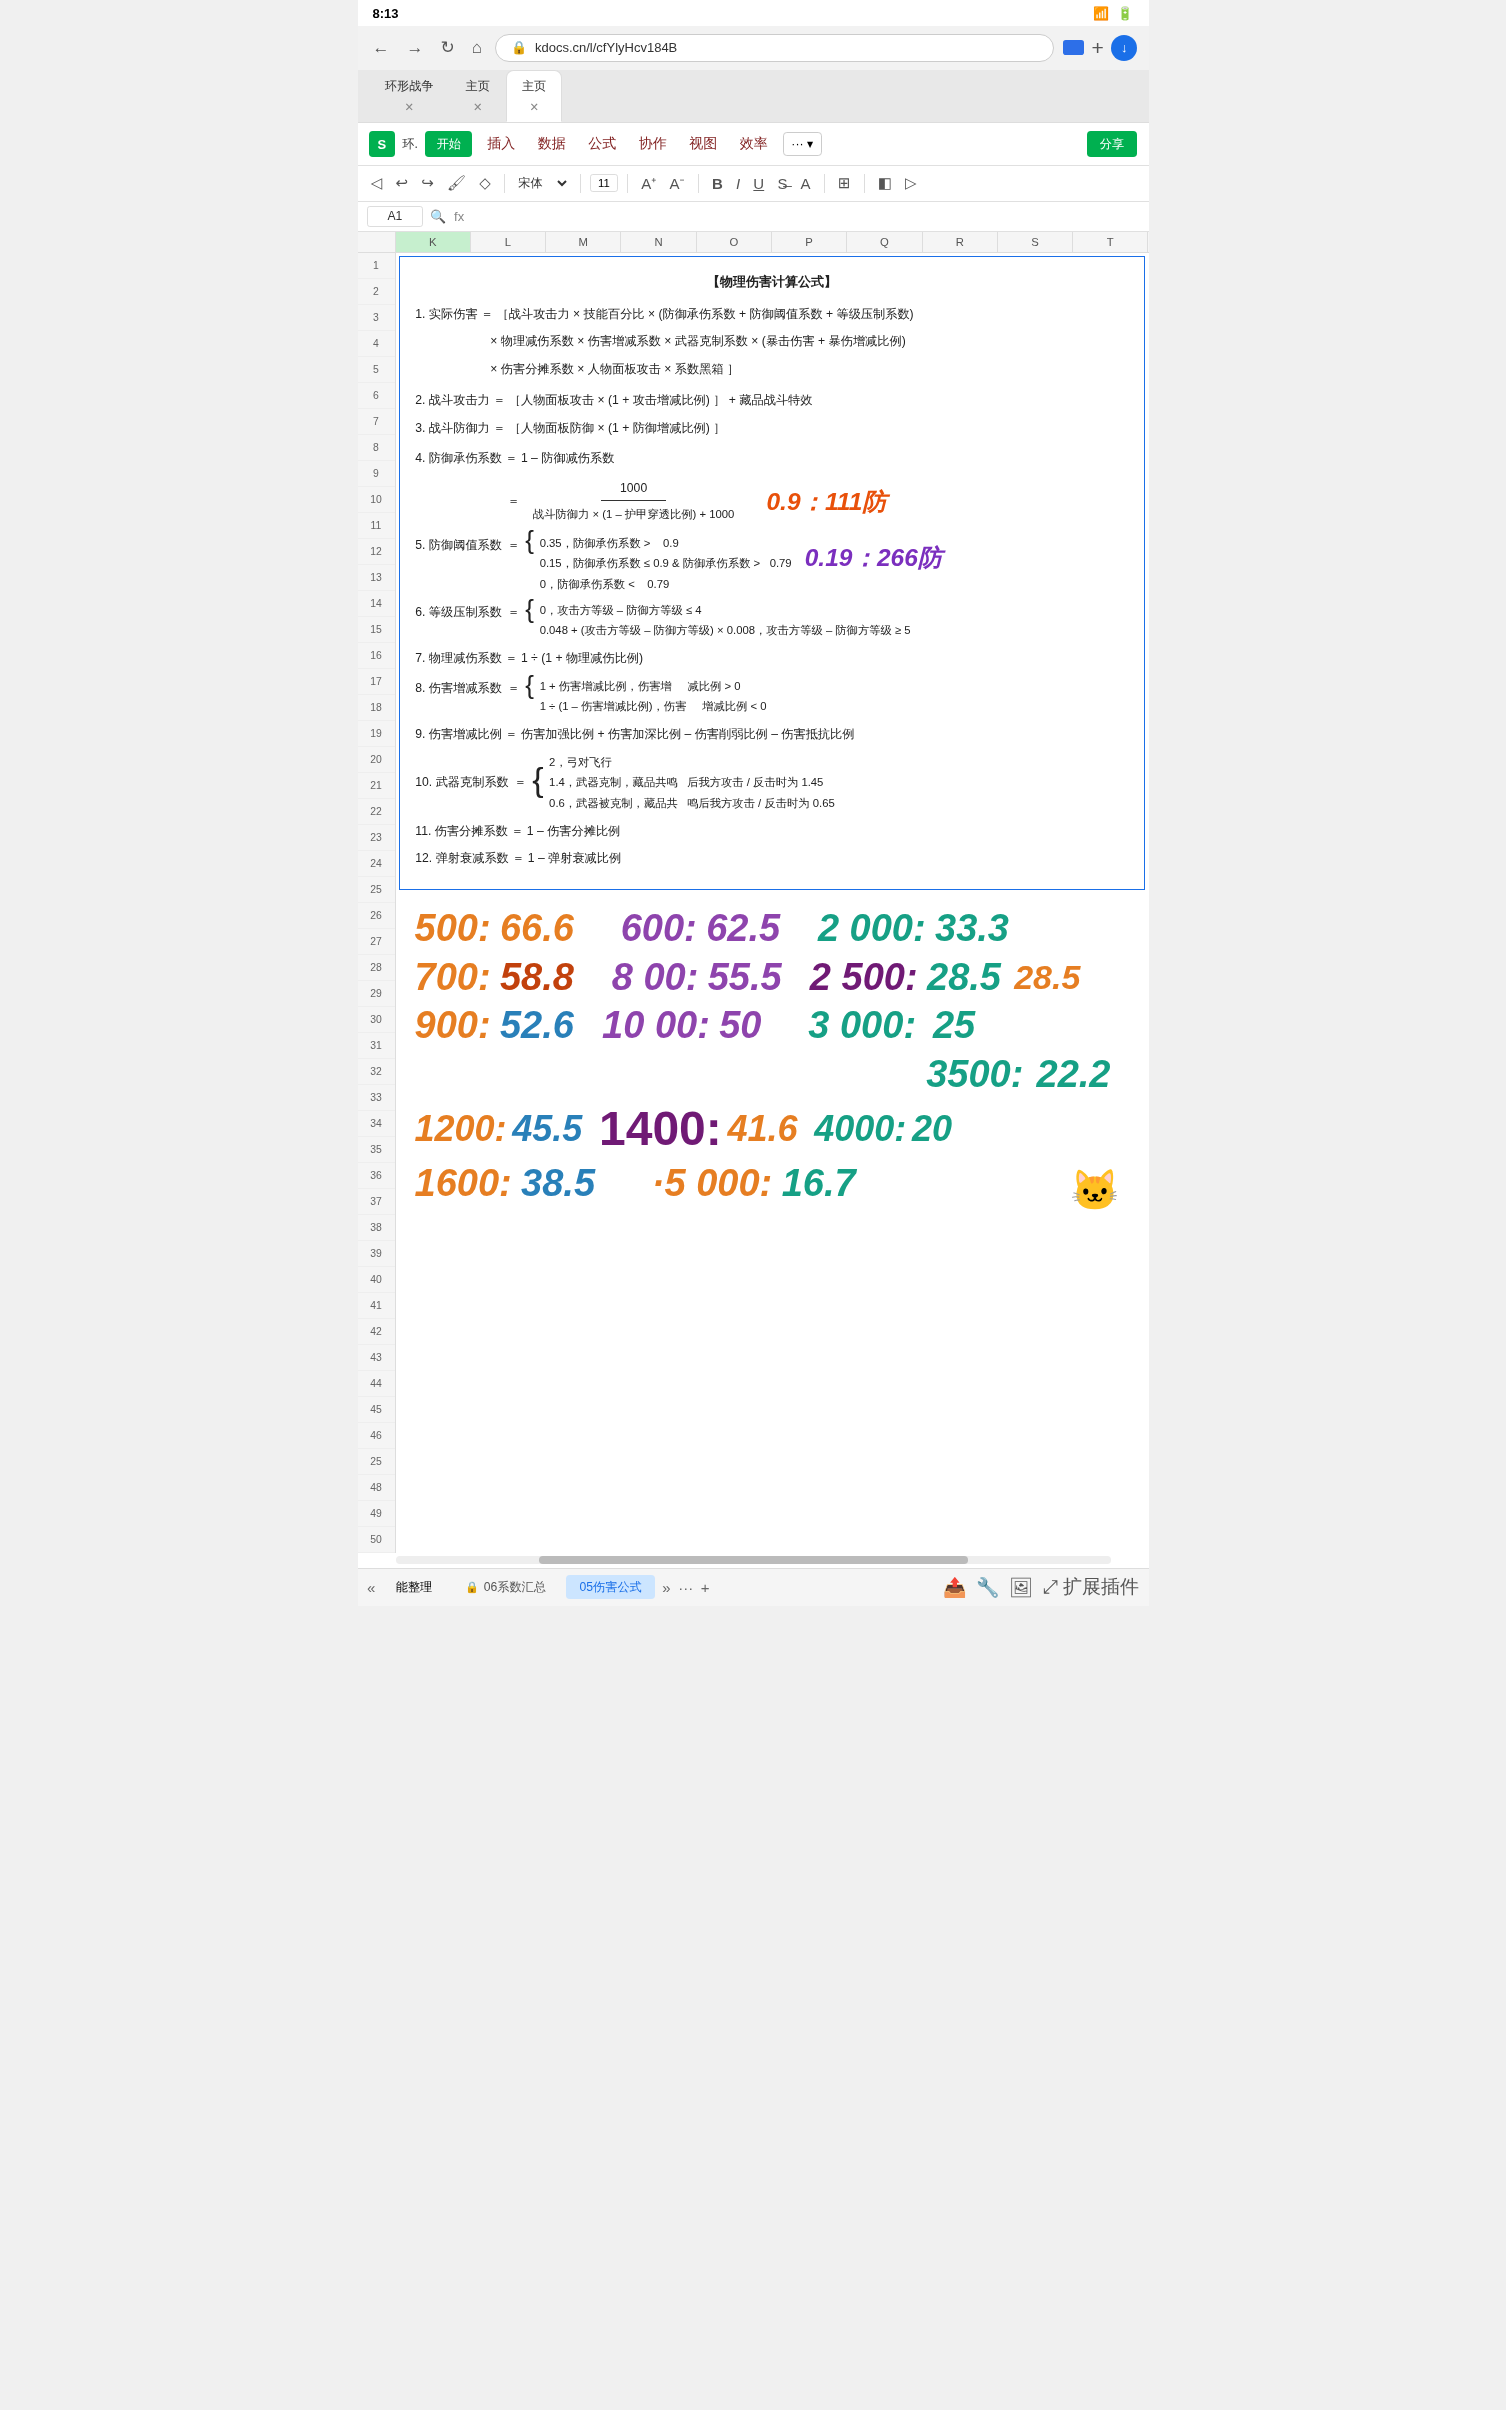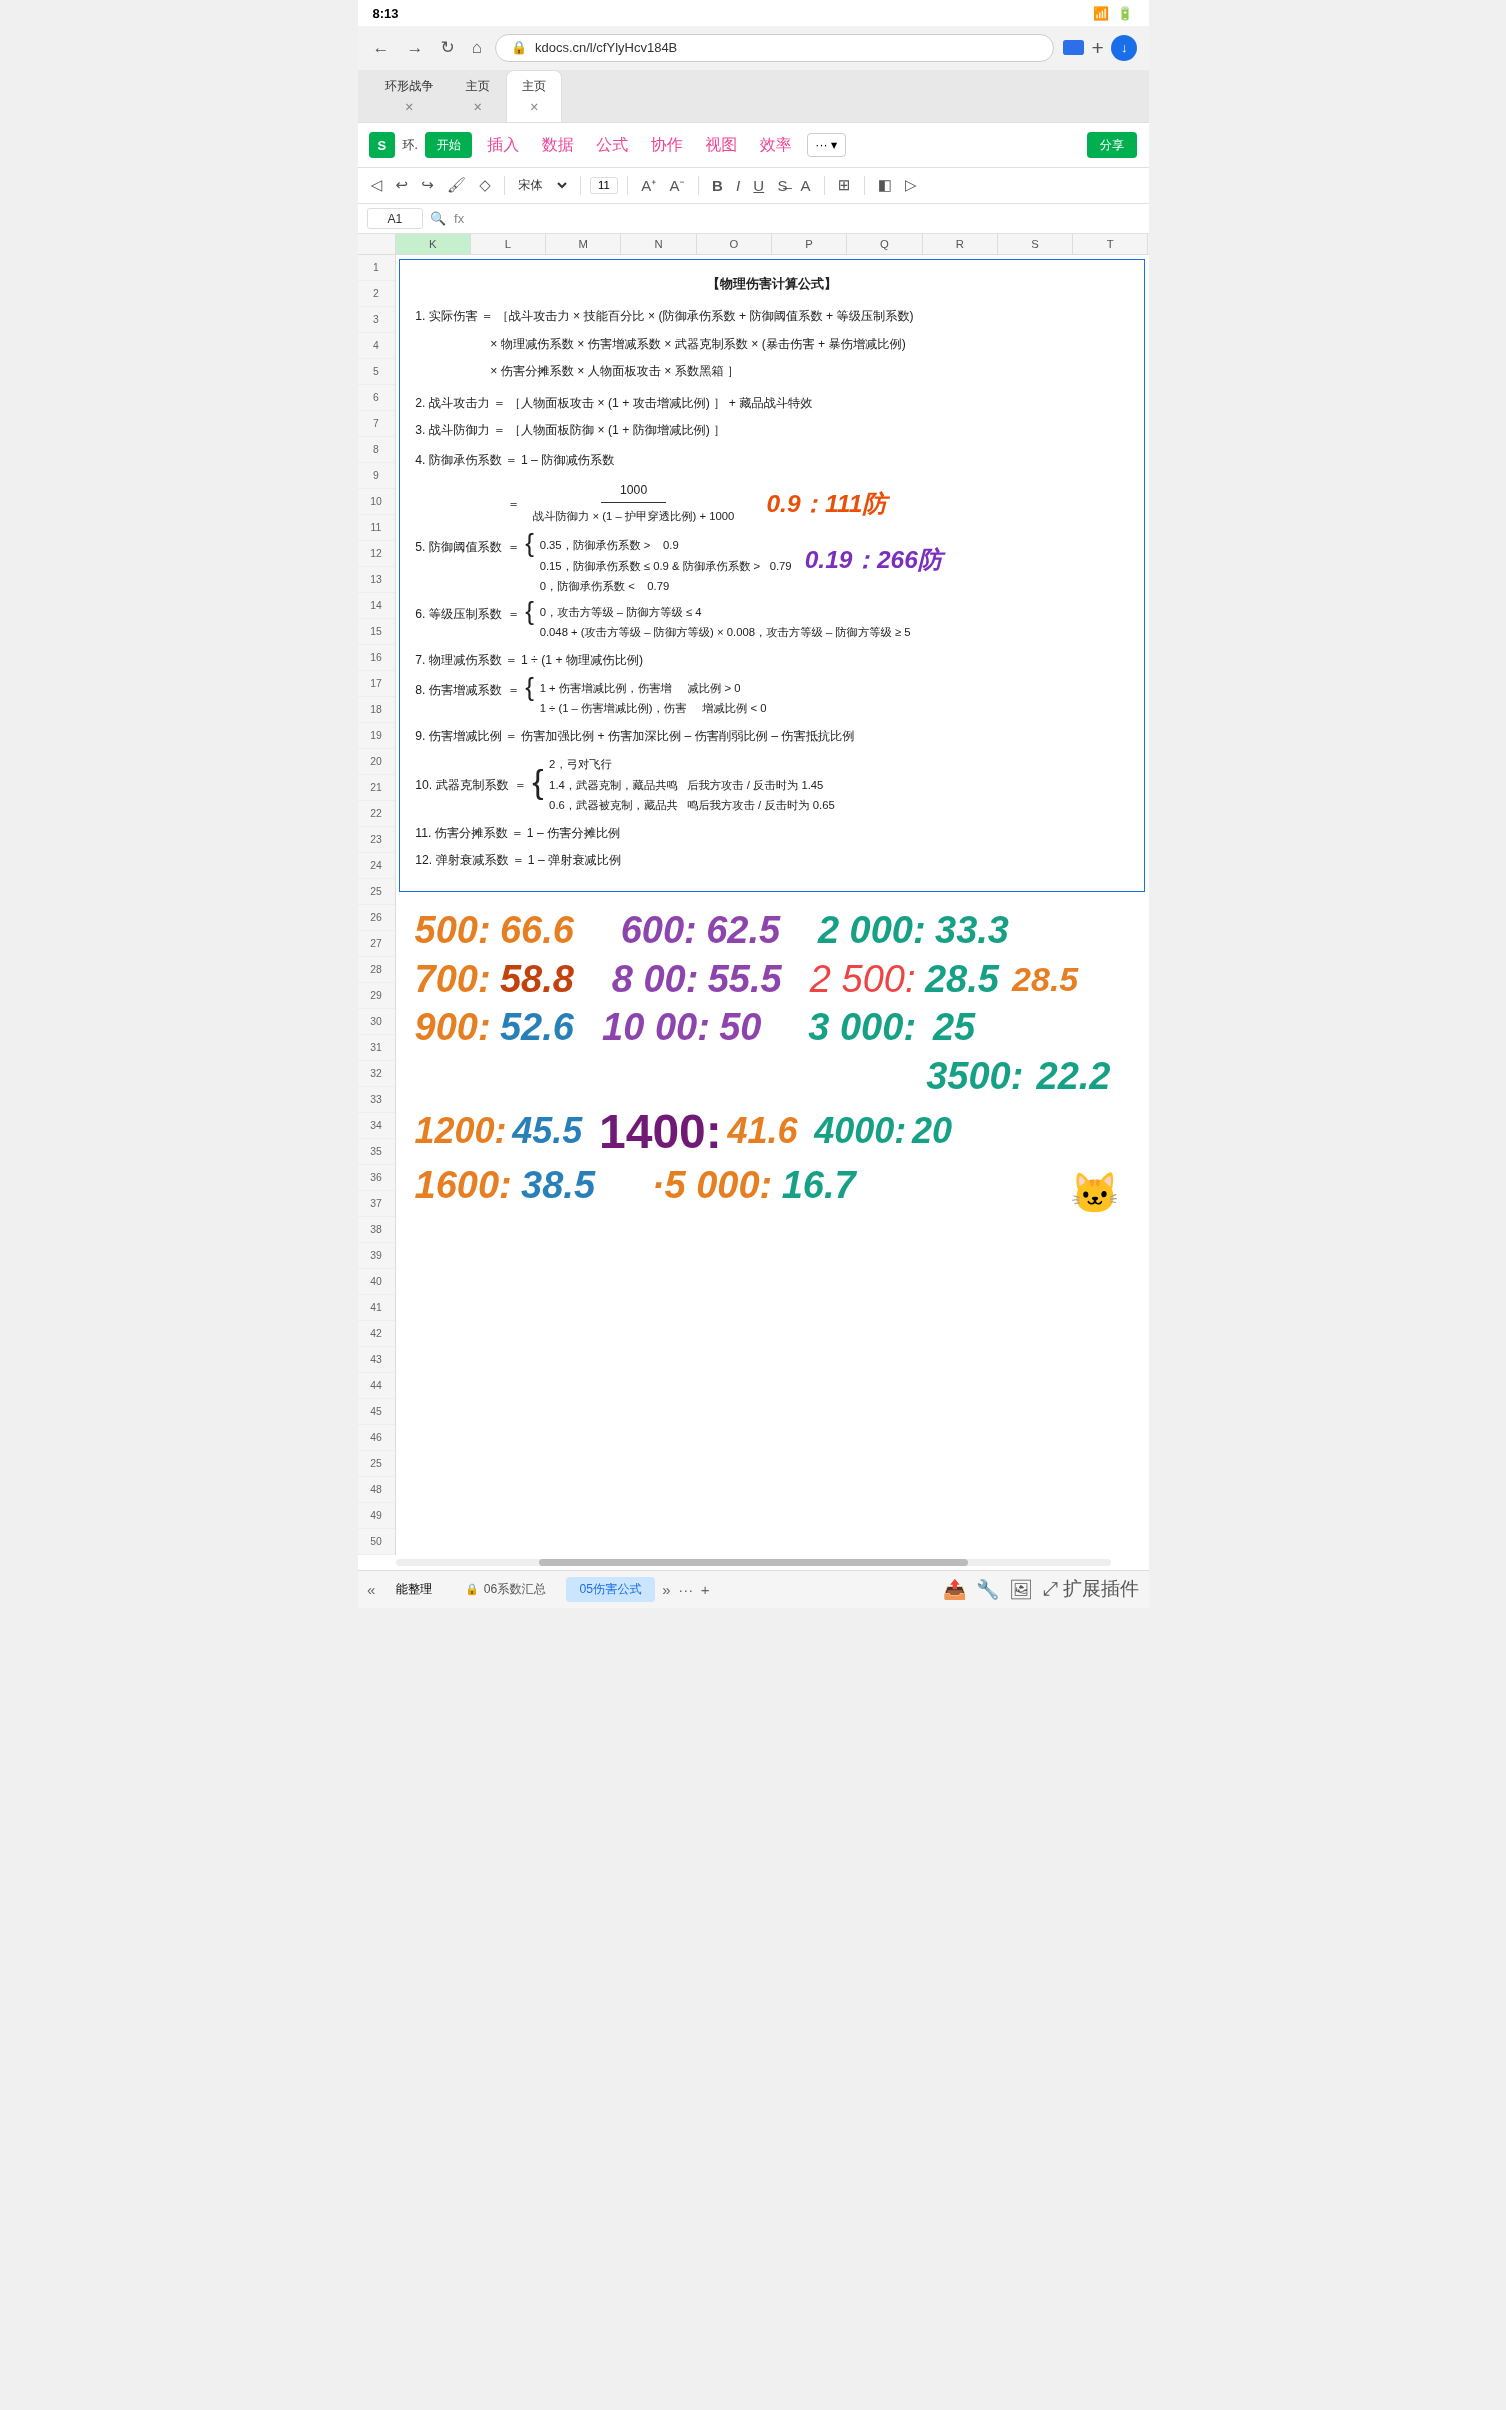--- a/index.html
+++ b/index.html
@@ -93,21 +93,21 @@
       border-radius: 3.8px;
     }
     .app-filename { font-size: 12.2px; color: #333; }
     .toolbar-btn-green {
       background: #00b050; color: white;
       border: none; border-radius: 3.8px;
       padding: 4.7px 11.3px; font-size: 12.2px; cursor: pointer;
     }
     .toolbar-menu-btn {
       background: none; border: none; cursor: pointer;
-      font-size: 16px; color: #ec4899; padding: 3.8px 7.5px; font-family: Liberation Serif, serif;
+      font-size: 14px; color: #7f1d1d; padding: 3.8px 7.5px; font-family: Liberation Serif, serif;
     }
     .toolbar-more {
       background: none; border: 0.9px solid #ccc; border-radius: 3.8px;
       padding: 3.8px 7.5px; font-size: 12.2px; cursor: pointer;
     }
     .toolbar-share {
       background: #00b050; color: white;
       border: none; border-radius: 3.8px;
       padding: 4.7px 13px; font-size: 12.2px; cursor: pointer;
       margin-left: auto;
@@ -546,21 +546,21 @@
           <span style="color:#16a085; font-size:38px; font-weight:bold; font-style:italic;">33.3</span>
         </div>
 
         <div style="display:flex; gap:9.4px; align-items:center; margin: 5.6px 0; position:relative;">
           <span style="color:#e67e22; font-size:38px; font-weight:bold; font-style:italic;">700:</span>
           <span style="color:#c2410c; font-size:38px; font-weight:bold; font-style:italic;">58.8</span>
           <span style="flex:0 0 19px;"></span>
           <span style="color:#8e44ad; font-size:38px; font-weight:bold; font-style:italic;">8 00:</span>
           <span style="color:#8e44ad; font-size:38px; font-weight:bold; font-style:italic;">55.5</span>
           <span style="flex:0 0 9.4px;"></span>
-          <span style="color:#ef4444; font-size:38px; font-weight:normal; font-style:italic;text-align:center;">2 500:</span>
+          <span style="color:#701a75; font-size:38px; font-weight:bold; font-style:italic;text-align:center;">2 500:</span>
           <span style="color:#16a085; font-size:38px; font-weight:bold; font-style:italic;">28.5</span>
           <span style="color:#e67e22; font-size:34px; font-weight:bold; font-style:italic; margin-left:3.8px;">28.5</span>
         </div>
 
         <div style="display:flex; gap:9.4px; align-items:center; margin: 5.6px 0;">
           <span style="color:#e67e22; font-size:38px; font-weight:bold; font-style:italic;">900:</span>
           <span style="color:#2980b9; font-size:38px; font-weight:bold; font-style:italic;">52.6</span>
           <span style="flex:0 0 9.4px;"></span>
           <span style="color:#8e44ad; font-size:38px; font-weight:bold; font-style:italic;">10 00:</span>
           <span style="color:#8e44ad; font-size:38px; font-weight:bold; font-style:italic;">50</span>

